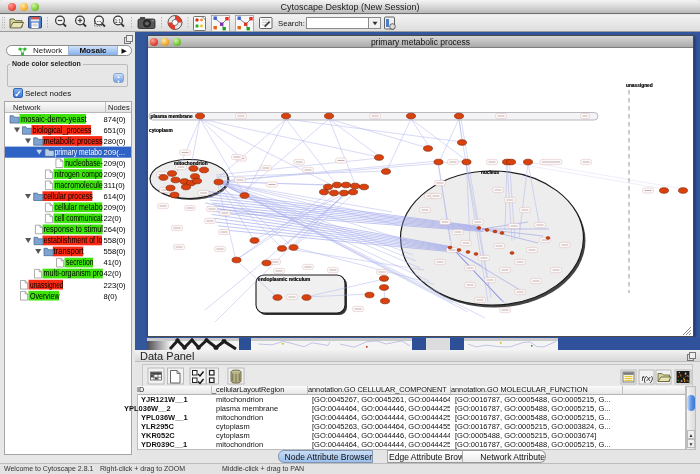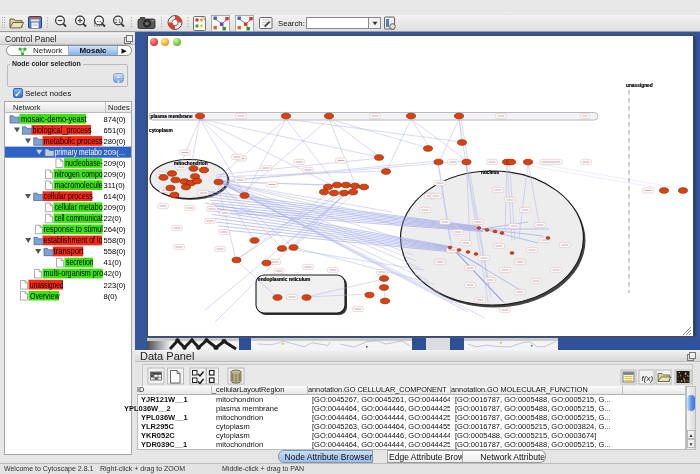--- a/index.html
+++ b/index.html
@@ -40,20 +40,26 @@
 #vsb{left:686px;top:386px;width:10px;height:64px;background:linear-gradient(90deg,#f4f4f4,#dcdcdc);border:1px solid #bdbdbd}
 #vsbthumb{left:687px;top:395px;width:8px;height:16px;background:linear-gradient(90deg,#cfe2fb,#5d96e8 50%,#3b74d4);border-radius:4px}
 
 .seg{position:absolute;top:450px;height:13px;font-size:8.5px;color:#111;text-align:right;line-height:13px;background:linear-gradient(#fff,#ececec);border-top:1px solid #9a9a9a;border-bottom:1px solid #9a9a9a}
 
 #status{left:0;top:463px;width:700px;height:11px;background:#e3e3e3;font-size:7px;color:#333;border-top:1px solid #bcbcbc}
 #status span{position:absolute;top:1px}
 </style></head>
 <body>
 <div id="app">
+<div class="abs" id="titlebar">
+  <div class="light" style="left:8px;background:radial-gradient(circle at 35% 30%,#ff9f96,#ee4c40 60%,#b2241c)"></div>
+  <div class="light" style="left:20px;background:radial-gradient(circle at 35% 30%,#ffe9a8,#f5b32e 60%,#c78218)"></div>
+  <div class="light" style="left:31px;background:radial-gradient(circle at 35% 30%,#d2f5a8,#7ecb38 60%,#4f9414)"></div>
+  <div class="t">Cytoscape Desktop (New Session)</div>
+</div>
 <div class="abs" id="toolbar"></div>
 <svg class="abs" id="toolsvg" style="left:0;top:14px" width="700" height="18" viewBox="0 14 700 18">
       <line x1="2.5" y1="17" x2="2.5" y2="29" stroke="#aaa" stroke-width="1" stroke-dasharray="1 1.5"></line>
       <line x1="4.5" y1="17" x2="4.5" y2="29" stroke="#aaa" stroke-width="1" stroke-dasharray="1 1.5"></line>
       <path d="M10 19 h4 l1.5 1.7 h6.5 v6.5 h-12 Z" fill="#d6d2a0" stroke="#5c5a30" stroke-width="0.9"></path>
       <path d="M10 27.9 L13 22.5 h10.5 L21 27.9 Z" fill="#e8e4b8" stroke="#5c5a30" stroke-width="0.9"></path>
       <rect x="28.5" y="16.5" width="13" height="11.5" rx="1" fill="#4f7ec9" stroke="#24365e" stroke-width="0.9"></rect>
       <rect x="30.8" y="17.2" width="8.4" height="2.2" fill="#e0523a"></rect>
       <rect x="30.8" y="19.4" width="8.4" height="2" fill="#e8e8ea"></rect>
       <rect x="31.5" y="22.6" width="7" height="5.4" fill="#fff"></rect>
@@ -114,21 +120,20 @@
       <path d="M264 26 L269 21 L270.3 22.3 L265.3 27.3 Z" fill="#444"></path>
       <text x="278" y="25.5" font-size="7.8" fill="#111">Search:</text>
       <rect x="306.5" y="17.5" width="62" height="11" fill="#fff" stroke="#8a8a8a" stroke-width="1"></rect>
       <rect x="368.5" y="17.5" width="12" height="11" fill="#f2f2f2" stroke="#8a8a8a" stroke-width="1"></rect>
       <path d="M372.5 21.8 h5 l-2.5 3.4 Z" fill="#333"></path>
       <rect x="384.5" y="17" width="10" height="12" rx="1" fill="#eee" stroke="#555" stroke-width="0.9"></rect>
       <rect x="386" y="19" width="3" height="8" fill="#4f7ec9"></rect>
       <circle cx="392.5" cy="26.5" r="2.8" fill="#ddd" stroke="#444" stroke-width="0.8"></circle>
     </svg>
 <div class="abs" id="cp"></div>
-<div class="abs" id="cptitle">Control Panel</div>
 <svg class="abs" style="left:124px;top:35px" width="9" height="9" viewBox="0 0 9 9">
       <rect x="0.5" y="2.5" width="6" height="6" fill="none" stroke="#777" stroke-width="1"></rect>
       <rect x="2.5" y="0.5" width="6" height="6" fill="#eee" stroke="#777" stroke-width="1"></rect>
     </svg>
 <div class="abs" id="cptabs">
   <div id="seg-net">Network</div>
   <div id="seg-mosaic">Mosaic</div>
   <div id="seg-arr">▶</div>
 </div>
 <svg class="abs" style="left:18px;top:47px" width="9" height="9" viewBox="0 0 9 9">
@@ -232,20 +237,21 @@
       <text x="30" y="287.5" font-size="8.4" fill="#000" textLength="33.5" lengthAdjust="spacingAndGlyphs">unassigned</text>
       <text x="103.5" y="287.5" font-size="7.6" fill="#000">223(0)</text>
       <rect x="28.5" y="290.8" width="30.5" height="9.7" fill="#3ce40a"></rect>
       <path d="M20.5 291.5 h4.7 l2.4 2.4 v6.2 h-7.1 Z" fill="#fff" stroke="#8a8a8a" stroke-width="0.7"></path>
       <path d="M25.2 291.5 v2.4 h2.4" fill="none" stroke="#8a8a8a" stroke-width="0.7"></path>
       <text x="30" y="298.5" font-size="8.4" fill="#000" textLength="29.5" lengthAdjust="spacingAndGlyphs">Overview</text>
       <text x="103.5" y="298.5" font-size="7.6" fill="#000">8(0)</text>
     </svg>
 <div class="abs" id="desktop"></div>
 <div class="abs" id="frame"></div>
+<div class="abs" id="ftitle">primary metabolic process</div>
 <div class="light" style="left:150px;top:38px;background:radial-gradient(circle at 35% 30%,#ff9f96,#e44438 60%,#a81f17)"></div>
 <div class="light" style="left:161px;top:38px;background:radial-gradient(circle at 35% 30%,#ffe9a8,#f0a92a 60%,#bd7a14)"></div>
 <div class="light" style="left:173px;top:38px;background:radial-gradient(circle at 35% 30%,#d2f5a8,#74c534 60%,#498c10)"></div>
 <svg class="abs" id="canvas" style="left:148px;top:48px" width="545" height="288" viewBox="148 48 545 288">
       <rect x="148" y="48" width="545" height="288" fill="#ffffff"></rect>
       <rect x="149" y="112.5" width="449" height="7.5" rx="3.7" fill="#f4f4f6" stroke="#a8a8b0" stroke-width="0.8"></rect>
       <ellipse cx="190.5" cy="180.5" rx="39" ry="19.5" fill="#555"></ellipse>
       <ellipse cx="189" cy="179" rx="39" ry="19.5" fill="#ededed" stroke="#1a1a1a" stroke-width="1.1"></ellipse>
       <ellipse cx="494" cy="240.5" rx="91.5" ry="67" fill="#444"></ellipse>
       <ellipse cx="492" cy="238" rx="91.5" ry="67" fill="#ededed" stroke="#1a1a1a" stroke-width="1.2"></ellipse>

